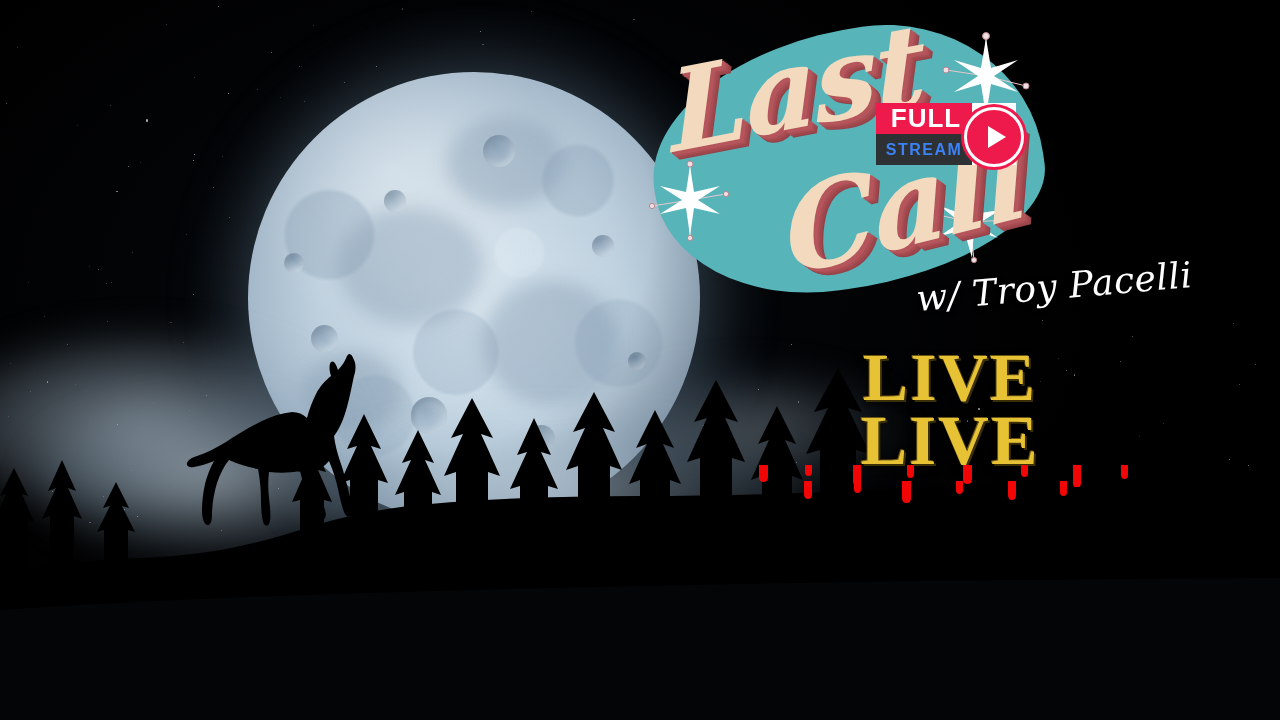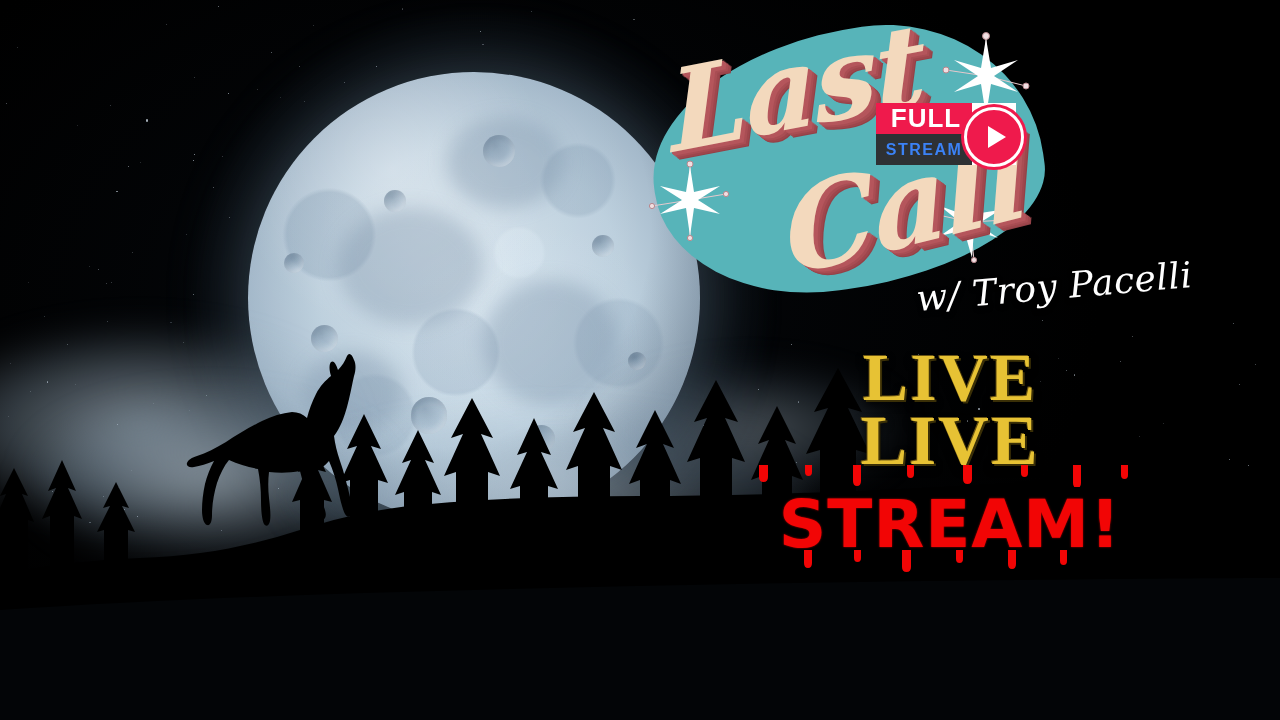--- a/index.html
+++ b/index.html
@@ -632,21 +632,20 @@
         <path d="M24 0 h9 v12 q0 5 -4.5 5 t-4.5 -5 z"></path>
         <path d="M70 0 h7 v7 q0 4 -3.5 4 t-3.5 -4 z"></path>
         <path d="M118 0 h8 v16 q0 5 -4 5 t-4 -5 z"></path>
         <path d="M172 0 h7 v9 q0 4 -3.5 4 t-3.5 -4 z"></path>
         <path d="M228 0 h9 v14 q0 5 -4.5 5 t-4.5 -5 z"></path>
         <path d="M286 0 h7 v8 q0 4 -3.5 4 t-3.5 -4 z"></path>
         <path d="M338 0 h8 v18 q0 5 -4 5 t-4 -5 z"></path>
         <path d="M386 0 h7 v10 q0 4 -3.5 4 t-3.5 -4 z"></path>
       </g>
     </svg>
-    <div class="horror-line hl-2">STREAM!</div>
     <svg class="drips" width="360" height="22" viewBox="0 0 360 22">
       <g fill="#f20505">
         <path d="M34 0 h8 v13 q0 5 -4 5 t-4 -5 z"></path>
         <path d="M84 0 h7 v8 q0 4 -3.5 4 t-3.5 -4 z"></path>
         <path d="M132 0 h9 v17 q0 5 -4.5 5 t-4.5 -5 z"></path>
         <path d="M186 0 h7 v9 q0 4 -3.5 4 t-3.5 -4 z"></path>
         <path d="M238 0 h8 v14 q0 5 -4 5 t-4 -5 z"></path>
         <path d="M290 0 h7 v11 q0 4 -3.5 4 t-3.5 -4 z"></path>
       </g>
     </svg>

